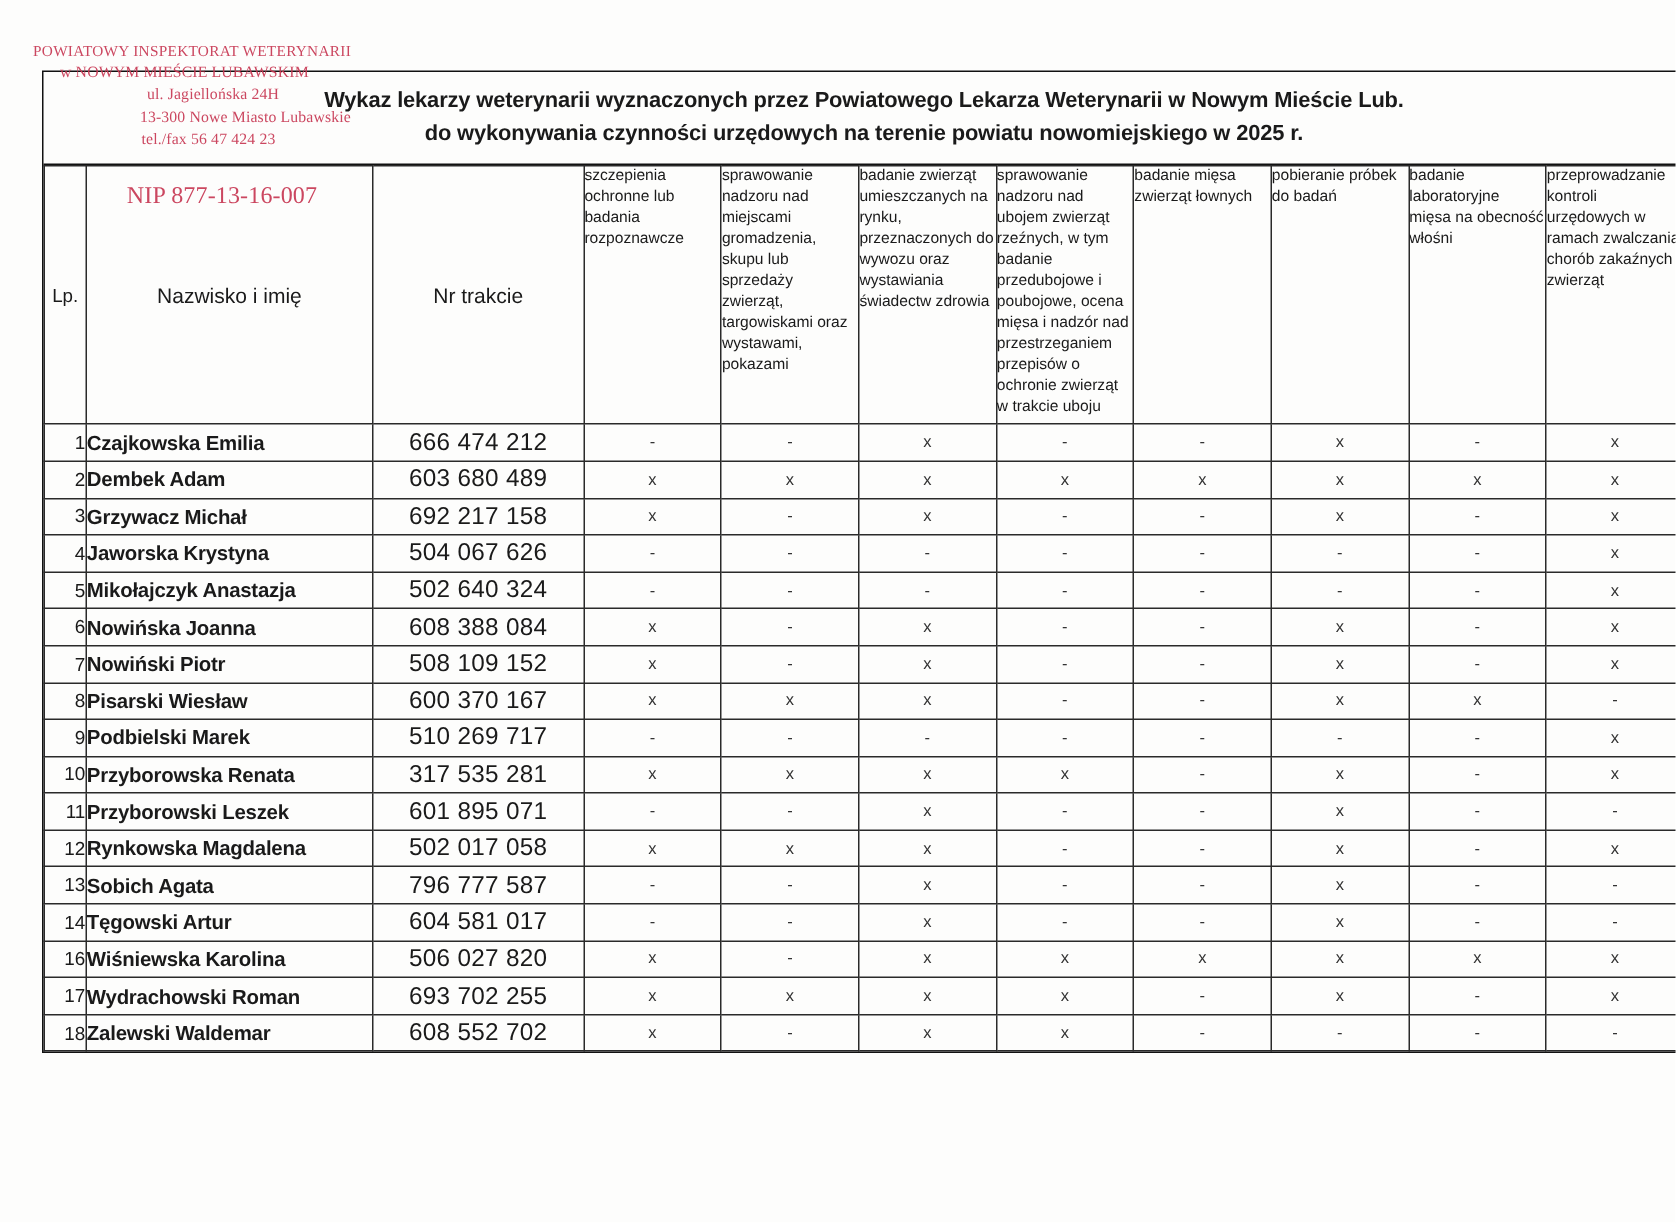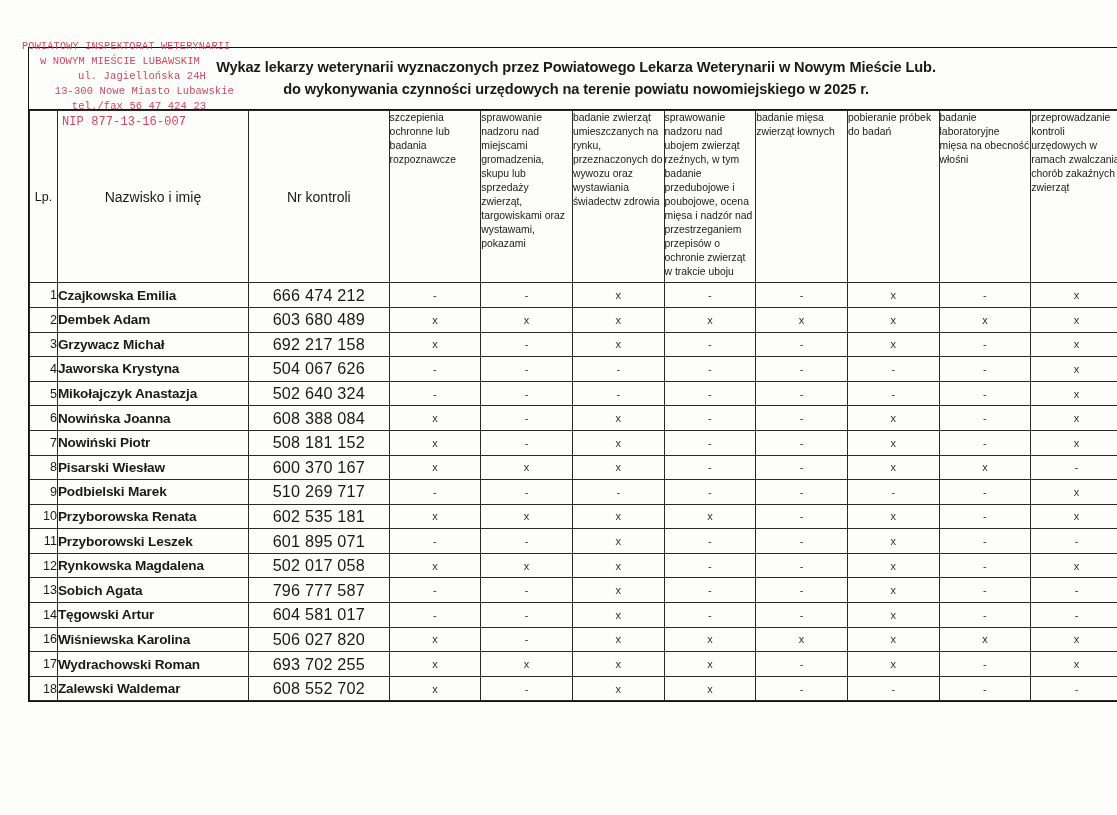--- a/index.html
+++ b/index.html
@@ -21,38 +21,38 @@
   #page {
     position: absolute;
     inset: 0;
     background: #fdfdfc;
   }
 
   
   #stamp {
     position: absolute;
     left: 22px;
-    top: 40px;
+    top: 28px;
     width: 212px;
     color: #c83a55;
-    font-family: Liberation Mono, monospace;
+    font-family: Liberation Serif, serif;
     font-size: 10.5px;
     line-height: 1.42;
     letter-spacing: .1px;
     z-index: 40;
     pointer-events: none;
     opacity: .93;
   }
   #stamp .ln { white-space: nowrap; }
   #stamp .l1 { text-align: left;   font-size: 10.2px; letter-spacing: .2px; }
   #stamp .l2 { text-align: left;   padding-left: 18px; }
   #stamp .l3 { text-align: center; padding-left: 28px; }
   #stamp .l4 { text-align: right;   padding-left: 4px; }
   #stamp .l5 { text-align: center; padding-left: 22px; }
-  #stamp .l6 { padding-left: 40px; font-size: 12px; }
+  #stamp .l6 { text-align: center; padding-left: 40px; font-size: 16px; margin-top: 18px; }
 
   
   #frame {
     position: absolute;
     left: 28px;
     top: 47px;
     width: 1096px;
     border: 1.3px solid #111;
     box-sizing: border-box;
     background: transparent;
@@ -183,21 +183,21 @@
           <col class="w-m">
         <col class="w-m">
           <col class="w-m">
           <col class="w-m">
           <col class="w-m">
       </colgroup>
       <thead>
         <tr>
           <th class="hdr-lp">Lp.</th>
           <th class="hdr-center">Nazwisko i imię</th>
-          <th class="hdr-center">Nr kontroli</th>
+          <th class="hdr-center">Nr trakcie</th>
           <th class="hdr-small">szczepienia ochronne lub badania rozpoznawcze</th>
           <th class="hdr-small">sprawowanie nadzoru nad miejscami gromadzenia, skupu lub sprzedaży zwierząt, targowiskami oraz wystawami, pokazami</th>
           <th class="hdr-small">badanie zwierząt umieszczanych na rynku, przeznaczonych do wywozu oraz wystawiania świadectw zdrowia</th>
           <th class="hdr-small">sprawowanie nadzoru nad ubojem zwierząt rzeźnych, w tym badanie przedubojowe i poubojowe, ocena mięsa i nadzór nad przestrzeganiem przepisów o ochronie zwierząt w trakcie uboju</th>
           <th class="hdr-small">badanie mięsa zwierząt łownych</th>
           <th class="hdr-small">pobieranie próbek do badań</th>
           <th class="hdr-small">badanie laboratoryjne mięsa na obecność włośni</th>
           <th class="hdr-small">przeprowadzanie kontroli urzędowych w ramach zwalczania chorób zakaźnych zwierząt</th>
         </tr>
       </thead>
@@ -276,21 +276,21 @@
             <td class="c-mark">x</td>
             <td class="c-mark">-</td>
             <td class="c-mark">-</td>
             <td class="c-mark">x</td>
             <td class="c-mark">-</td>
             <td class="c-mark">x</td>
           </tr>
           <tr>
             <td class="c-lp">7</td>
             <td class="c-name">Nowiński Piotr</td>
-            <td class="c-phone">508 181 152</td>
+            <td class="c-phone">508 109 152</td>
             <td class="c-mark">x</td>
             <td class="c-mark">-</td>
             <td class="c-mark">x</td>
             <td class="c-mark">-</td>
             <td class="c-mark">-</td>
             <td class="c-mark">x</td>
             <td class="c-mark">-</td>
             <td class="c-mark">x</td>
           </tr>
           <tr>
@@ -315,21 +315,21 @@
             <td class="c-mark">-</td>
             <td class="c-mark">-</td>
             <td class="c-mark">-</td>
             <td class="c-mark">-</td>
             <td class="c-mark">-</td>
             <td class="c-mark">x</td>
           </tr>
           <tr>
             <td class="c-lp">10</td>
             <td class="c-name">Przyborowska Renata</td>
-            <td class="c-phone">602 535 181</td>
+            <td class="c-phone">317 535 281</td>
             <td class="c-mark">x</td>
             <td class="c-mark">x</td>
             <td class="c-mark">x</td>
             <td class="c-mark">x</td>
             <td class="c-mark">-</td>
             <td class="c-mark">x</td>
             <td class="c-mark">-</td>
             <td class="c-mark">x</td>
           </tr>
           <tr>

